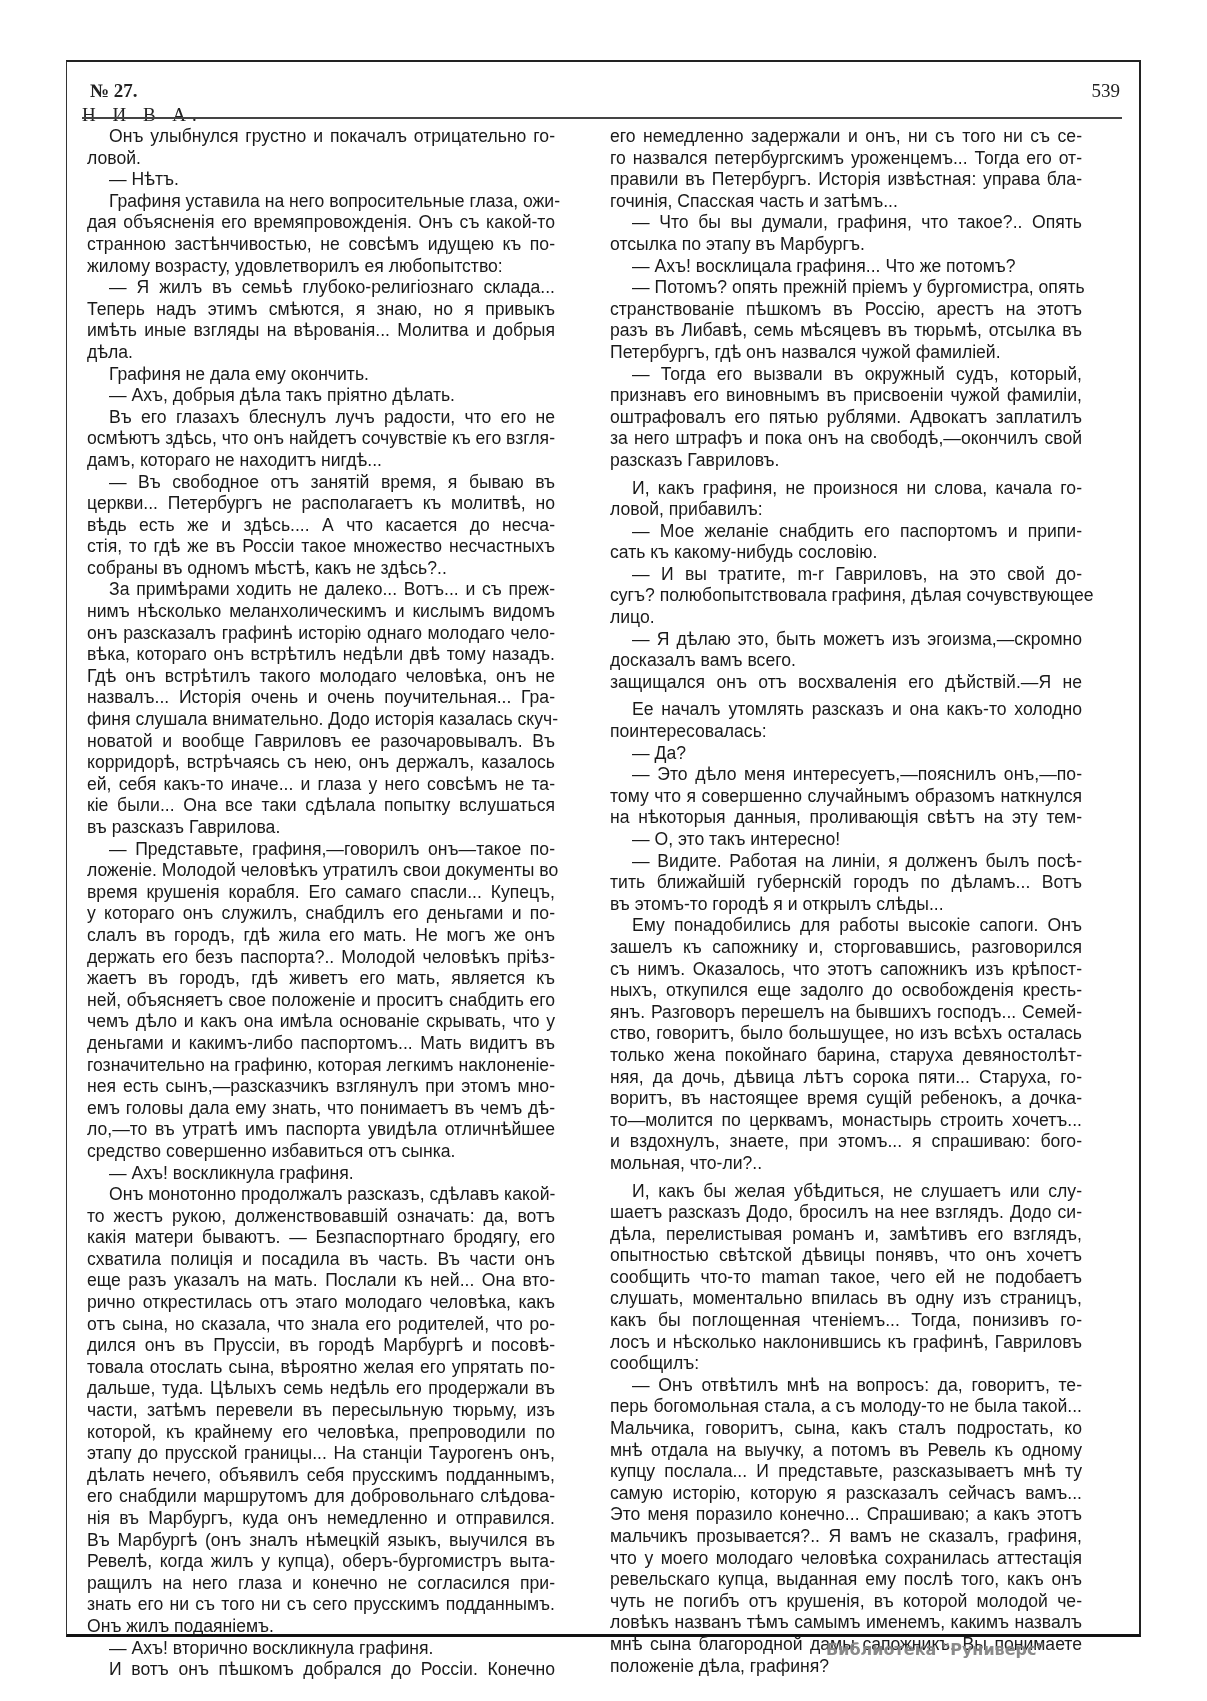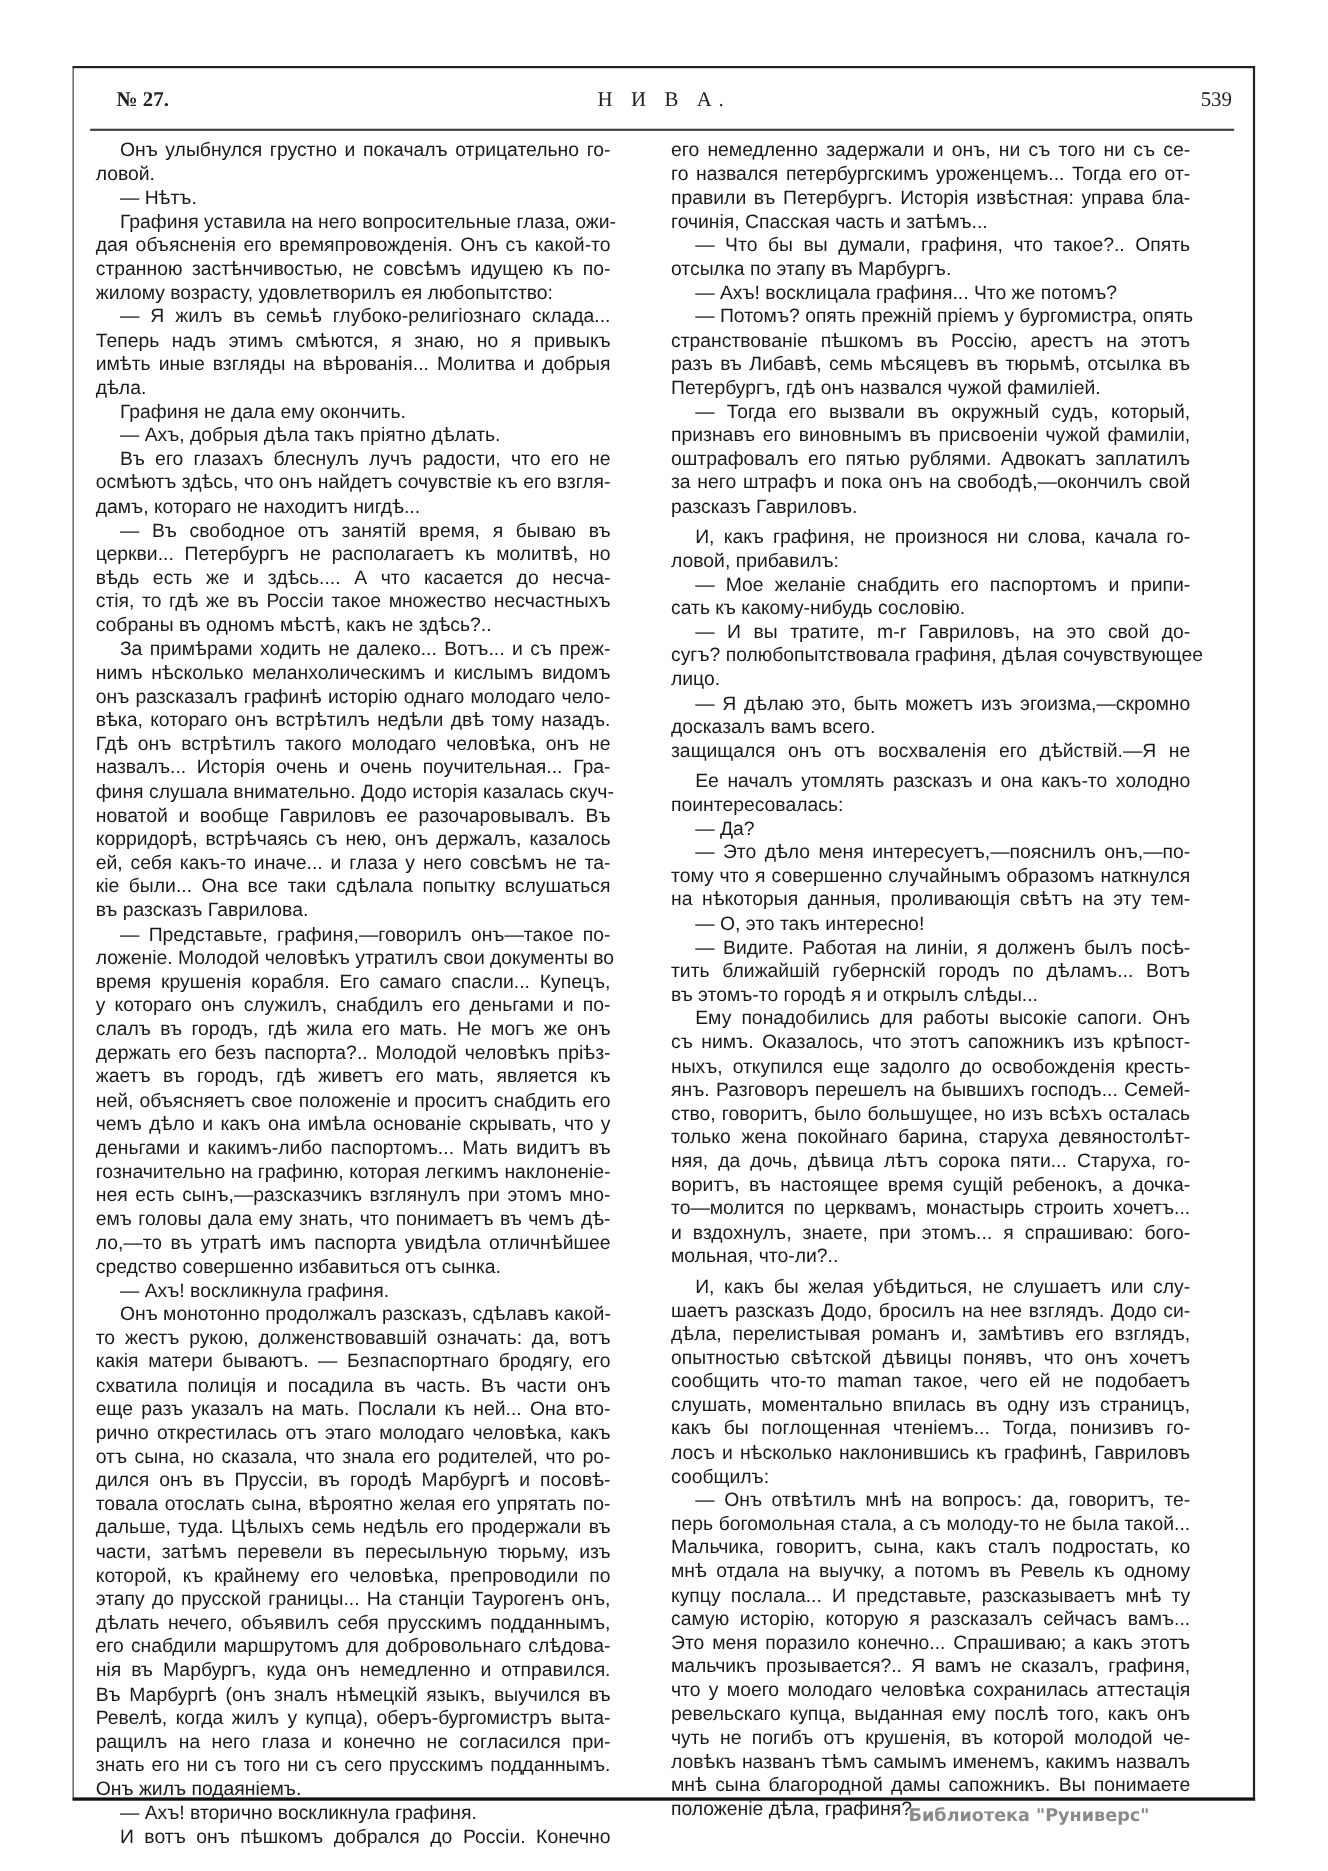--- a/index.html
+++ b/index.html
@@ -3,22 +3,22 @@
 <meta charset="utf-8">
 <style>
   html, body { margin: 0; padding: 0; background: #ffffff; }
   body { width: 1207px; height: 1701px; position: relative; overflow: hidden;
          font-family: "DejaVu Serif", "Liberation Serif", serif; color: #1a1a1a; }
   .frame { position: absolute; left: 66px; top: 60px; width: 1075px; height: 1577px;
            border-top: 2px solid #222; border-left: 1.5px solid #333; border-right: 2px solid #222;
            border-bottom: 3px solid #111; box-sizing: border-box; }
   .hdr { position: absolute; left: 82px; right: 82px; top: 80px; height: 30px; }
   .hdr span { position: absolute; top: 0; font-family: "Liberation Serif", serif; font-size: 19px; color: #222; }
-  .hdr .num { left: 8px; font-weight: bold; margin-left: 16px; }
-  .hdr .title { left: 0; right: 0; text-align: center; letter-spacing: 6px; }
+  .hdr .num { left: 8px; font-weight: bold; }
+  .hdr .title { left: 0; right: 0; text-align: left; letter-spacing: 6px; margin-top: 24px; }
   .hdr .page { right: 5px; font-weight: normal; margin-left: 16px; }
   .rule { position: absolute; left: 82px; width: 1040px; top: 117px; height: 0; border-top: 2px solid #444; }
   .col { position: absolute; top: 126px; width: 468px; font-family: Liberation Sans, sans-serif;
          font-size: 17.6px; line-height: 21.6px; }
   .col.left { left: 87px; }
   .col.right { left: 610px; width: 472px; }
   .ln { display: block; height: 21.6px; text-align: justify; text-align-last: justify; white-space: nowrap; overflow: visible; }
   .ln.end { text-align-last: left; }
   .ln.ind { padding-left: 22px; }
   .ln.gap { margin-top: 6px; }
@@ -142,20 +142,21 @@
     <span class="ln end">поинтересовалась:</span>
     <span class="ln ind end">— Да?</span>
     <span class="ln ind">— Это дѣло меня интересуетъ,—пояснилъ онъ,—по-</span>
     <span class="ln ">тому что я совершенно случайнымъ образомъ наткнулся</span>
     <span class="ln ">на нѣкоторыя данныя, проливающія свѣтъ на эту тем-</span>
     <span class="ln ind end">— О, это такъ интересно!</span>
     <span class="ln ind">— Видите. Работая на линіи, я долженъ былъ посѣ-</span>
     <span class="ln ">тить ближайшій губернскій городъ по дѣламъ... Вотъ</span>
     <span class="ln end">въ этомъ-то городѣ я и открылъ слѣды...</span>
     <span class="ln ind">Ему понадобились для работы высокіе сапоги. Онъ</span>
+    <span class="ln ">зашелъ къ сапожнику и, сторговавшись, разговорился</span>
     <span class="ln ">съ нимъ. Оказалось, что этотъ сапожникъ изъ крѣпост-</span>
     <span class="ln ">ныхъ, откупился еще задолго до освобожденія кресть-</span>
     <span class="ln ">янъ. Разговоръ перешелъ на бывшихъ господъ... Семей-</span>
     <span class="ln ">ство, говоритъ, было большущее, но изъ всѣхъ осталась</span>
     <span class="ln ">только жена покойнаго барина, старуха девяностолѣт-</span>
     <span class="ln ">няя, да дочь, дѣвица лѣтъ сорока пяти... Старуха, го-</span>
     <span class="ln ">воритъ, въ настоящее время сущій ребенокъ, а дочка-</span>
     <span class="ln ">то—молится по церквамъ, монастырь строить хочетъ...</span>
     <span class="ln ">и вздохнулъ, знаете, при этомъ... я спрашиваю: бого-</span>
     <span class="ln end">мольная, что-ли?..</span>

